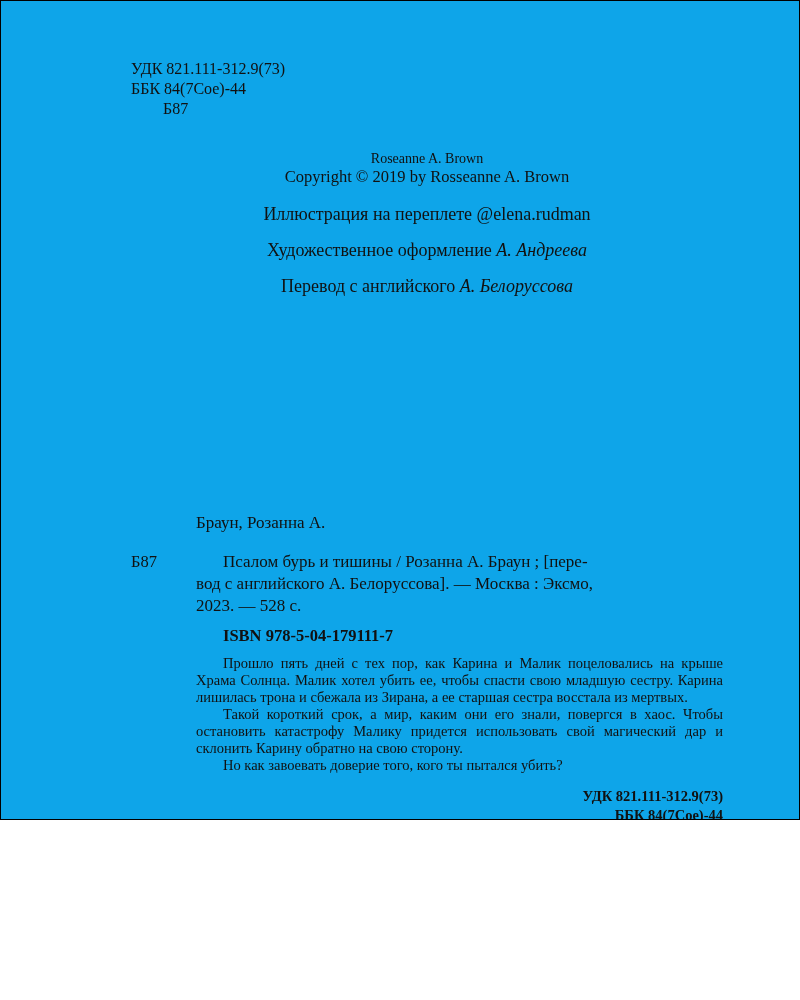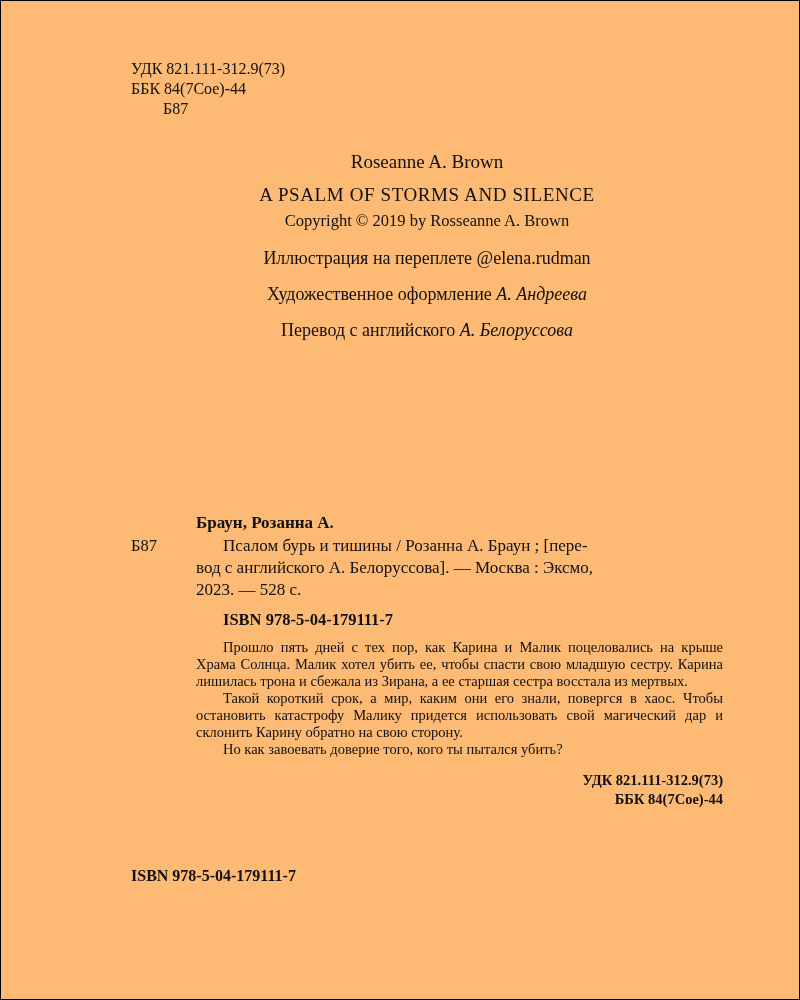--- a/index.html
+++ b/index.html
@@ -1,41 +1,41 @@
 <!DOCTYPE html>
 <html><head>
 <meta charset="utf-8">
 <style>
   html, body { margin:0; padding:0; background:#ffffff; }
   .page {
     position:relative;
-    width:800px; height:1000px;
+    width:800px; height:820px;
     box-sizing:border-box;
-    background:#fdba74;
+    background:#0ea5e9;
     border:1px solid #000;
     font-family:"Liberation Serif", serif;
     color:#111;
     overflow:hidden;
   }
 
   
   .top-codes { position:absolute; left:130px; top:58px; font-size:16px; line-height:1.25; }
   .top-codes .code-b87 { padding-left:32px; }
 
   
   .center-block { position:absolute; left:130px; top:150px; width:592px; text-align:center; }
-  .author-en   { font-size:19px;  margin-bottom:11px; }
+  .author-en   { font-size:14px;  }
   .title-en    { font-size:19px;  letter-spacing:0.6px; margin-bottom:5px; }
   .copyright-en{ font-size:16.5px; margin-bottom:17px; }
   .credit      { font-size:18px;  margin-bottom:15px; }
   .credit i    { font-style:italic; }
 
   
   .main-col { position:absolute; left:130px; top:512px; width:592px; }
-  .biblio-heading { margin-left:65px; font-weight:bold; font-size:17px; margin-bottom:2px; }
+  .biblio-heading { margin-left:65px; font-weight:normal; font-size:17px; margin-bottom:18px; }
   .biblio-row { position:relative; }
   .margin-code { position:absolute; left:0; top:1px; font-size:16.5px; }
   .desc { margin-left:65px; font-size:17px; line-height:1.3; }
   .desc .l1 { padding-left:27px; }
   .isbn-line { margin:9px 0 9px 92px; font-weight:bold; font-size:16.5px; }
 
   .annot p {
     margin:0 0 0 65px;
     font-size:14.5px;
     line-height:1.17;
@@ -56,21 +56,20 @@
 <div class="page">
 
   <div class="top-codes">
     <div>УДК 821.111-312.9(73)</div>
     <div>ББК 84(7Сое)-44</div>
     <div class="code-b87">Б87</div>
   </div>
 
   <div class="center-block">
     <div class="author-en">Roseanne A. Brown</div>
-    <div class="title-en">A PSALM OF STORMS AND SILENCE</div>
     <div class="copyright-en">Copyright © 2019 by Rosseanne A. Brown</div>
     <div class="credit">Иллюстрация на переплете @elena.rudman</div>
     <div class="credit">
       <span>Художественное оформление</span>
       <i>А. Андреева</i>
     </div>
     <div class="credit">
       <span>Перевод с английского</span>
       <i>А. Белоруссова</i>
     </div>

